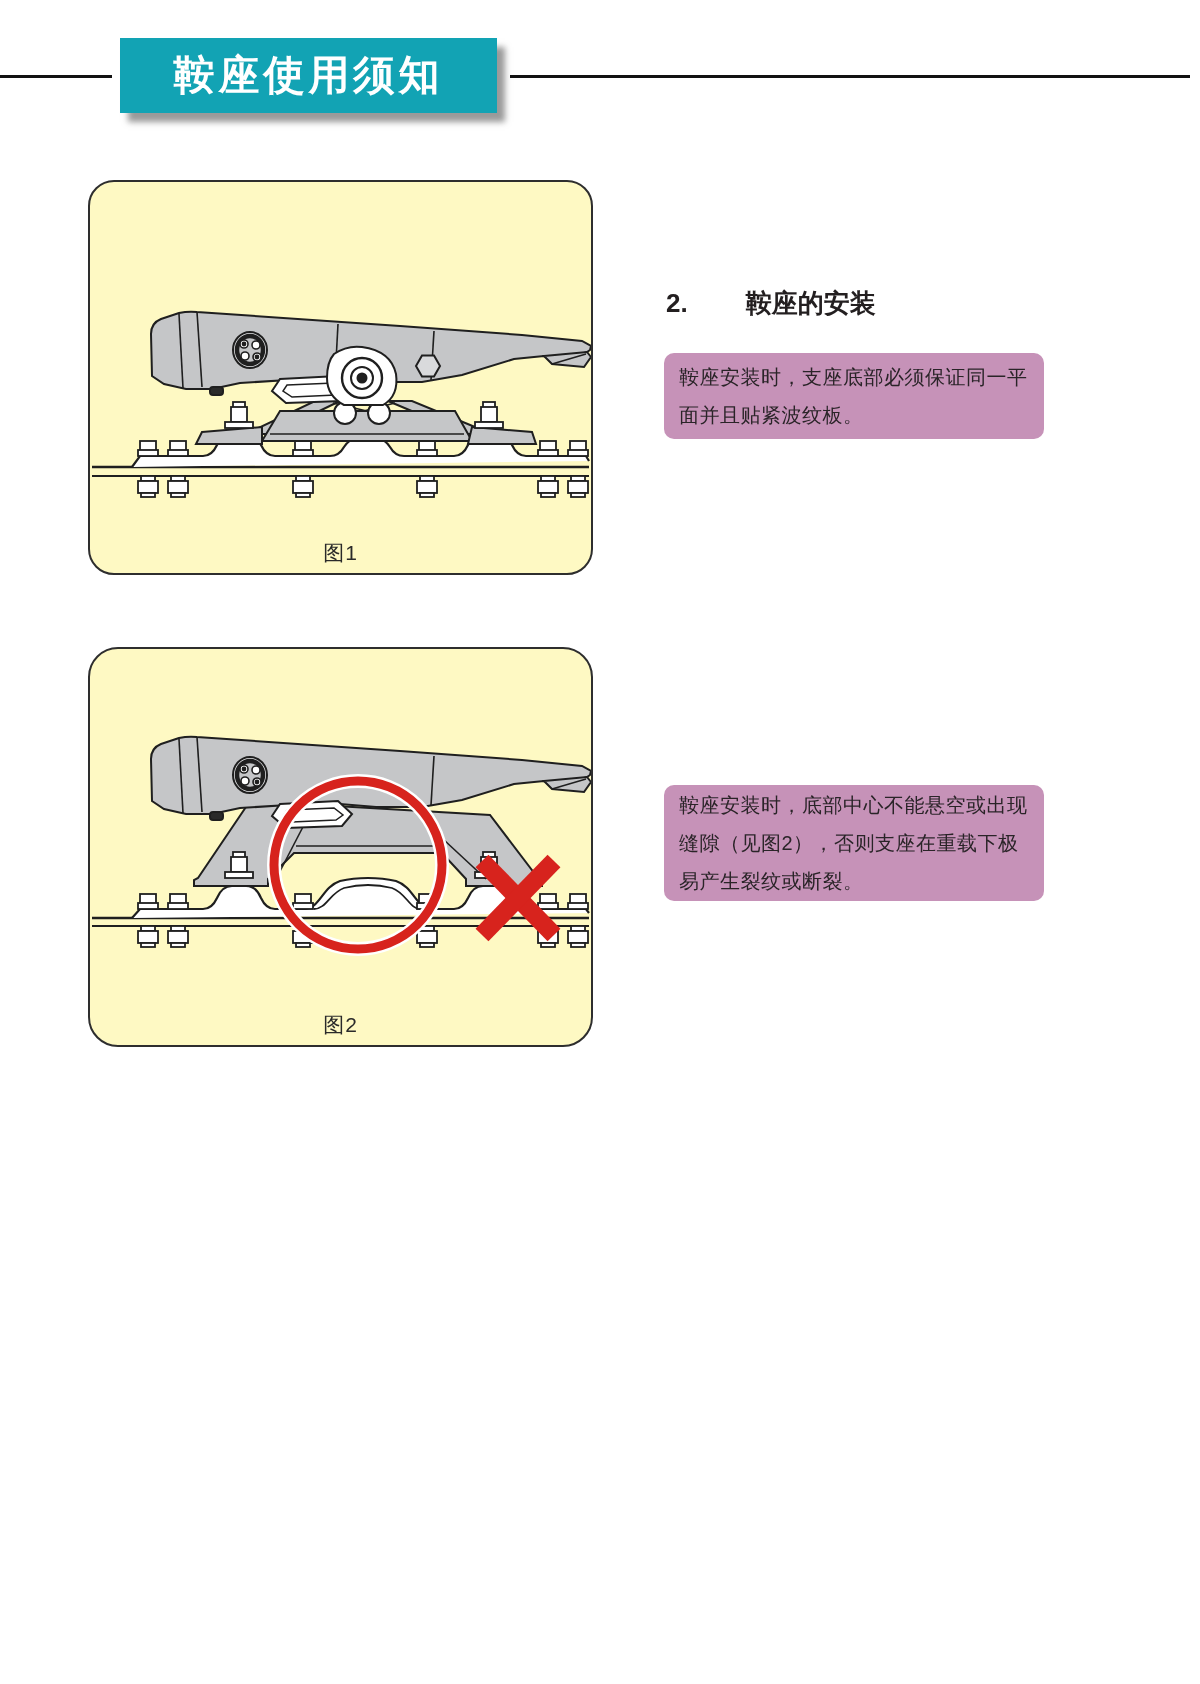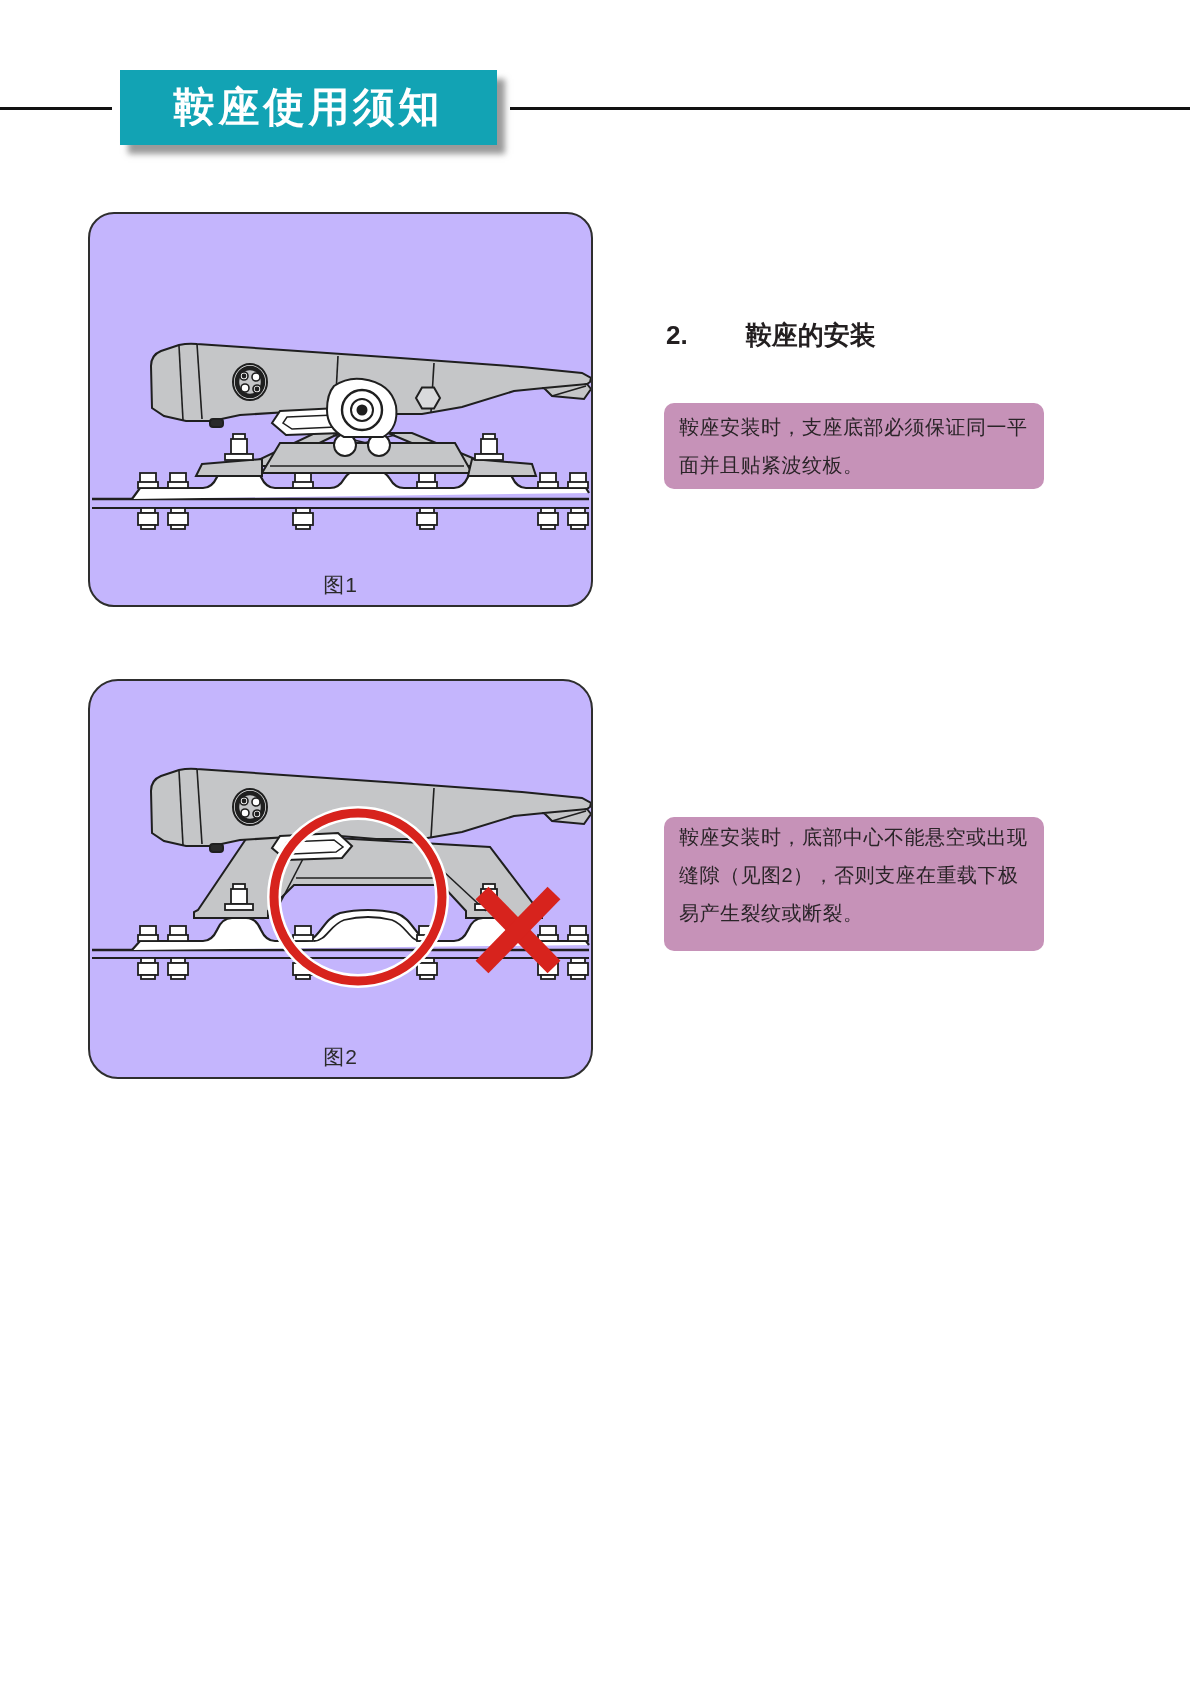--- a/index.html
+++ b/index.html
@@ -1,34 +1,34 @@
 <!DOCTYPE html>
 <html><head>
 <meta charset="utf-8">
 <style>
   html,body{margin:0;padding:0;background:#ffffff;}
   body{font-family:"Liberation Sans","DejaVu Sans",sans-serif;color:#231f20;}
-  .page{position:relative;width:1200px;height:1396px;background:#ffffff;overflow:hidden;margin-top:32px;}
+  .page{position:relative;width:1200px;height:1396px;background:#ffffff;overflow:hidden;}
 
   
   .rule{position:absolute;background:#111111;height:3px;}
   .rule-left{left:0;top:75px;width:112px;}
   .rule-right{left:510px;top:75px;width:680px;}
   .title-banner{
     position:absolute;left:120px;top:38px;width:377px;height:75px;
     background:#12a3b4;display:flex;align-items:center;justify-content:center;
     box-shadow:8px 9px 6px rgba(120,120,120,.75);
   }
   .title-banner span{
     color:#ffffff;font-size:41px;font-weight:bold;letter-spacing:4px;line-height:1;
   }
 
   
   .figbox{
-    position:absolute;left:88px;width:505px;background:#c4b5fd;
+    position:absolute;left:88px;width:505px;background:#fef9c3;
     border:2px solid #2e2e2e;border-radius:26px;box-sizing:border-box;
   }
   .figbox-1{top:180px;height:395px;}
   .figbox-2{top:647px;height:400px;border-radius:30px;}
   .figbox svg{display:block;margin-top:2px;}
   .fig-caption{
     position:absolute;left:0;right:0;bottom:6px;text-align:center;
     font-size:21px;color:#2a2a2a;letter-spacing:1px;
   }
 
@@ -36,22 +36,22 @@
   .section-heading{
     position:absolute;left:666px;top:286px;display:flex;align-items:baseline;
     font-size:26px;font-weight:bold;color:#231f20;
   }
   .section-heading .num{margin-right:58px;}
   .note-box{
     position:absolute;left:664px;width:380px;background:#c692b8;
     border-radius:10px;box-sizing:border-box;padding:5px 15px;
     font-size:20px;line-height:38px;color:#2a2428;letter-spacing:.5px;
   }
-  .note-1{top:371px;min-height:86px;}
-  .note-2{top:785px;min-height:115px;padding-top:1px;padding-bottom:19px;}
+  .note-1{top:353px;min-height:86px;}
+  .note-2{top:785px;min-height:115px;padding-top:1px;padding-bottom:1px;}
 
   
   .footer-oval{position:absolute;left:62px;top:1576px;}
   .footer-contact{
     position:absolute;left:222px;top:1601px;font-size:20px;font-weight:bold;color:#262626;
   }
   .footer-rule{position:absolute;left:765px;top:1610px;width:430px;height:3px;background:#111111;}
 
   
   .drw{stroke:#1f1f1f;}

